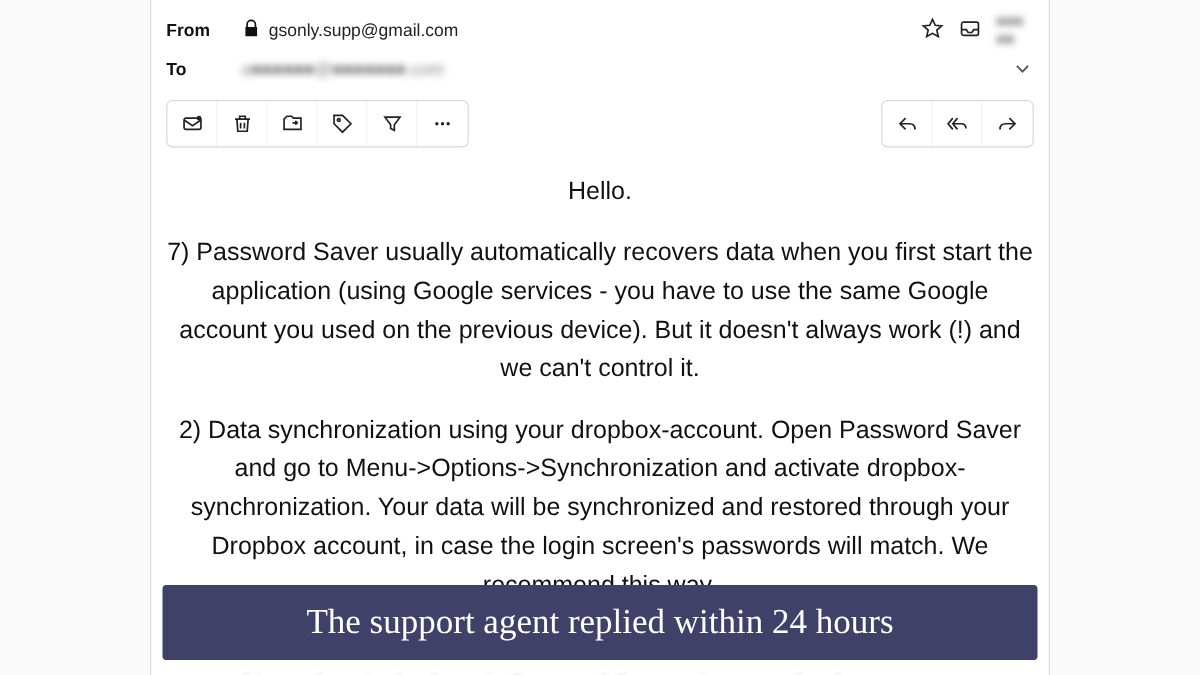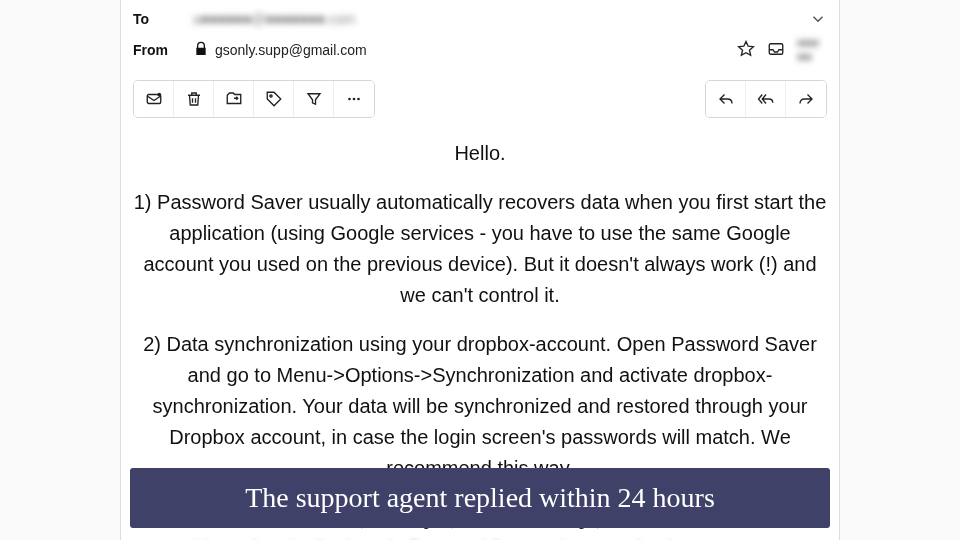--- a/index.html
+++ b/index.html
@@ -113,31 +113,20 @@
     }
     svg { width: 18px; height: 18px; }
     .sm svg { width: 16px; height: 16px; }
   </style>
 </head>
 <body>
 
 <div class="stage">
 
   <div class="header">
-    <div class="hrow">
-      <div class="hlabel">To</div>
-      <div class="haddr">
-        <span class="blur">a■■■■■■@■■■■■■■.com</span>
-      </div>
-      <div class="top-icons chev">
-        <svg viewBox="0 0 24 24" fill="none" stroke="#555" stroke-width="2">
-            <path d="M6 9l6 6 6-6"></path>
-          </svg>
-      </div>
-    </div>
     <div class="hrow">
       <div class="hlabel">From</div>
       <div class="haddr">
         <span class="sm">
           <svg viewBox="0 0 24 24" fill="#111">
               <path d="M6 10V7a6 6 0 1 1 12 0v3h1v11H5V10h1zm2 0h8V7a4 4 0 1 0-8 0v3z"></path>
             </svg>
         </span>
         <span>gsonly.supp@gmail.com</span>
       </div>
@@ -149,20 +138,31 @@
         </span>
         <span>
           <svg viewBox="0 0 24 24" fill="none" stroke="#222" stroke-width="1.8">
               <rect x="3" y="5" width="18" height="14" rx="2"></rect>
               <path d="M3 13h5l2 3h4l2-3h5"></path>
             </svg>
         </span>
         <span class="blur">■■■ ■■</span>
       </div>
     </div>
+    <div class="hrow">
+      <div class="hlabel">To</div>
+      <div class="haddr">
+        <span class="blur">a■■■■■■@■■■■■■■.com</span>
+      </div>
+      <div class="top-icons chev">
+        <svg viewBox="0 0 24 24" fill="none" stroke="#555" stroke-width="2">
+            <path d="M6 9l6 6 6-6"></path>
+          </svg>
+      </div>
+    </div>
   </div>
 
   <div class="toolbar">
     <div class="tgroup">
       <div class="tbtn">
         <svg viewBox="0 0 24 24" fill="none" stroke="#222" stroke-width="1.8">
             <rect x="3" y="6" width="18" height="12" rx="2"></rect>
             <path d="M3 8l9 6 9-6"></path>
             <circle cx="19" cy="6" r="2.5" fill="#222" stroke="none"></circle>
           </svg>
@@ -211,21 +211,21 @@
       <div class="tbtn">
         <svg viewBox="0 0 24 24" fill="none" stroke="#222" stroke-width="1.8">
             <path d="M14 6l6 6-6 6M20 12H10c-4 0-6 2-6 6"></path>
           </svg>
       </div>
     </div>
   </div>
 
   <div class="body">
     <p>Hello.</p>
-    <p>1) Password Saver usually automatically recovers data when you first start the application (using Google services - you have to use the same Google account you used on the previous device). But it doesn't always work (!) and we can't control it.</p>
+    <p>7) Password Saver usually automatically recovers data when you first start the application (using Google services - you have to use the same Google account you used on the previous device). But it doesn't always work (!) and we can't control it.</p>
     <p>2) Data synchronization using your dropbox-account. Open Password Saver and go to Menu-&gt;Options-&gt;Synchronization and activate dropbox-synchronization. Your data will be synchronized and restored through your Dropbox account, in case the login screen's passwords will match. We recommend this way.</p>
     <p class="line">3) Backups (Menu -&gt; Backups):</p>
     <p class="line cutoff">b) synchronize backups in Password Saver using your dropbox account</p>
   </div>
 
 </div>
 
 <div class="caption">The support agent replied within 24 hours</div>
 
 </body></html>

